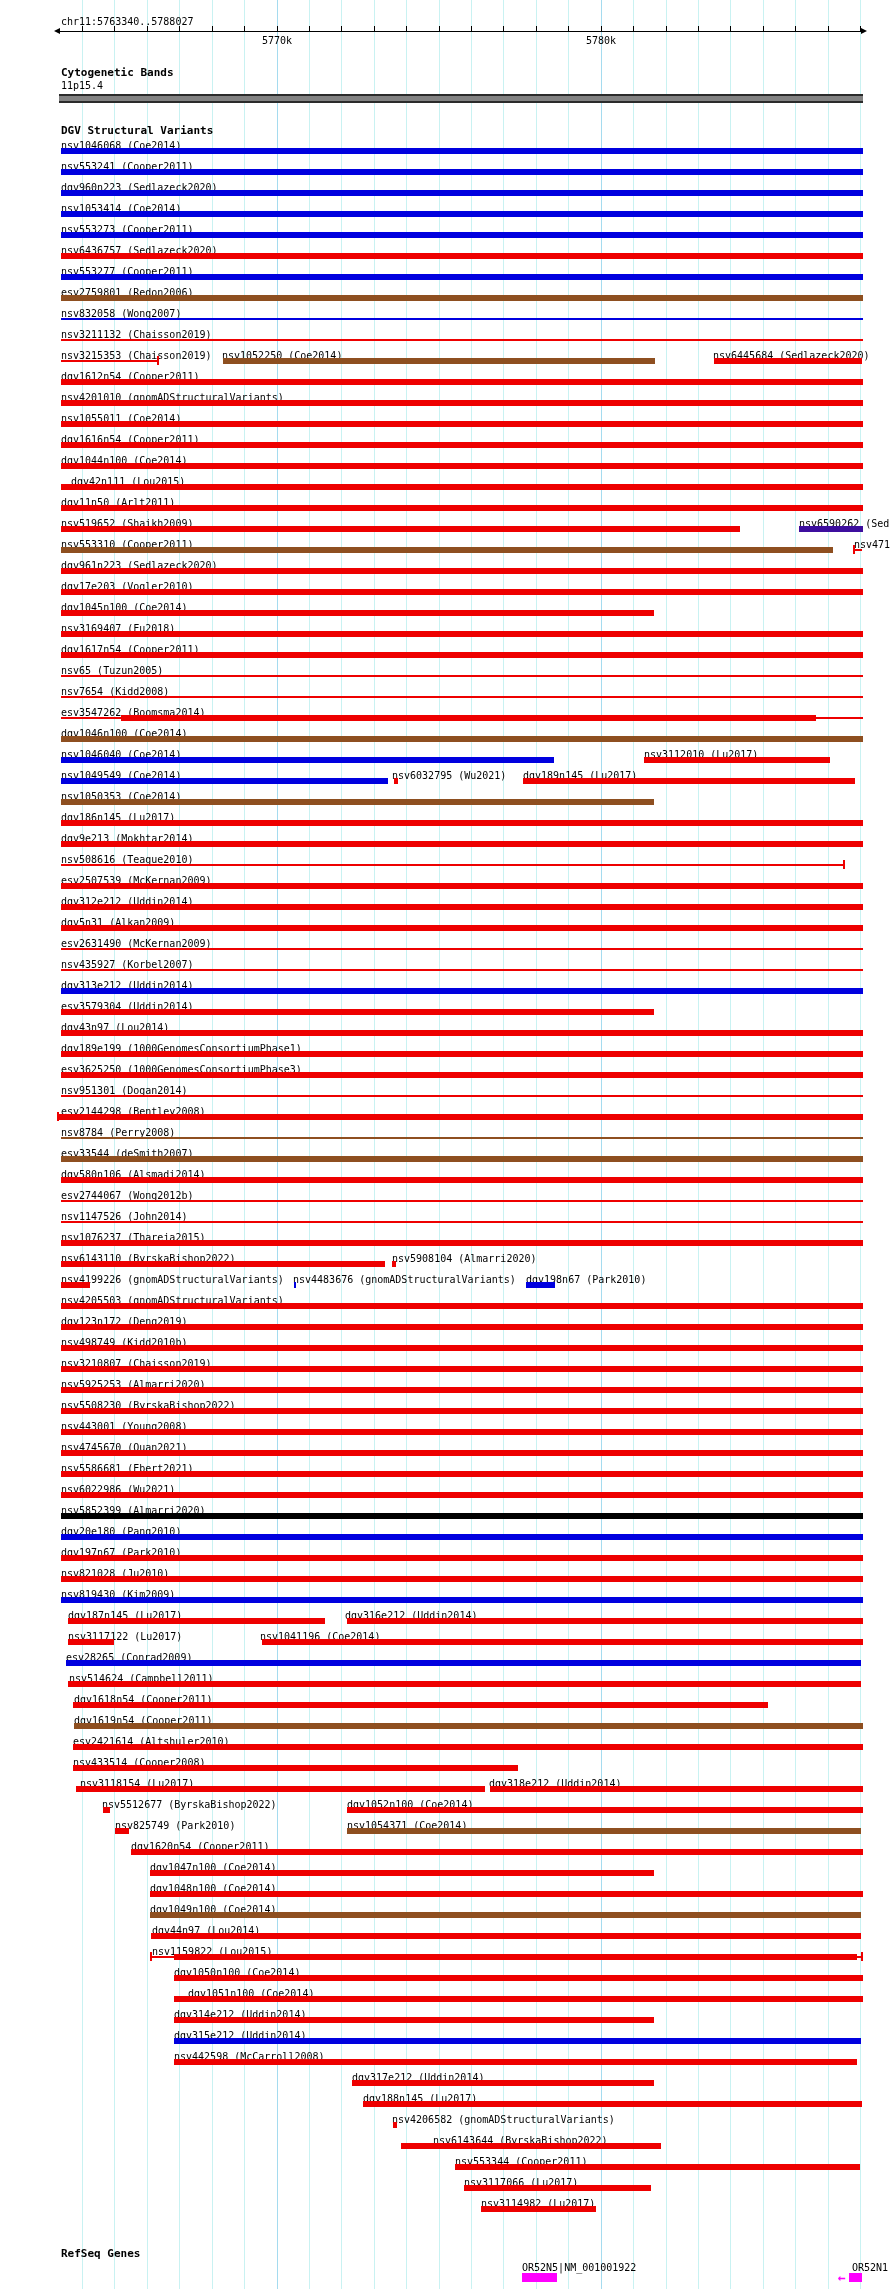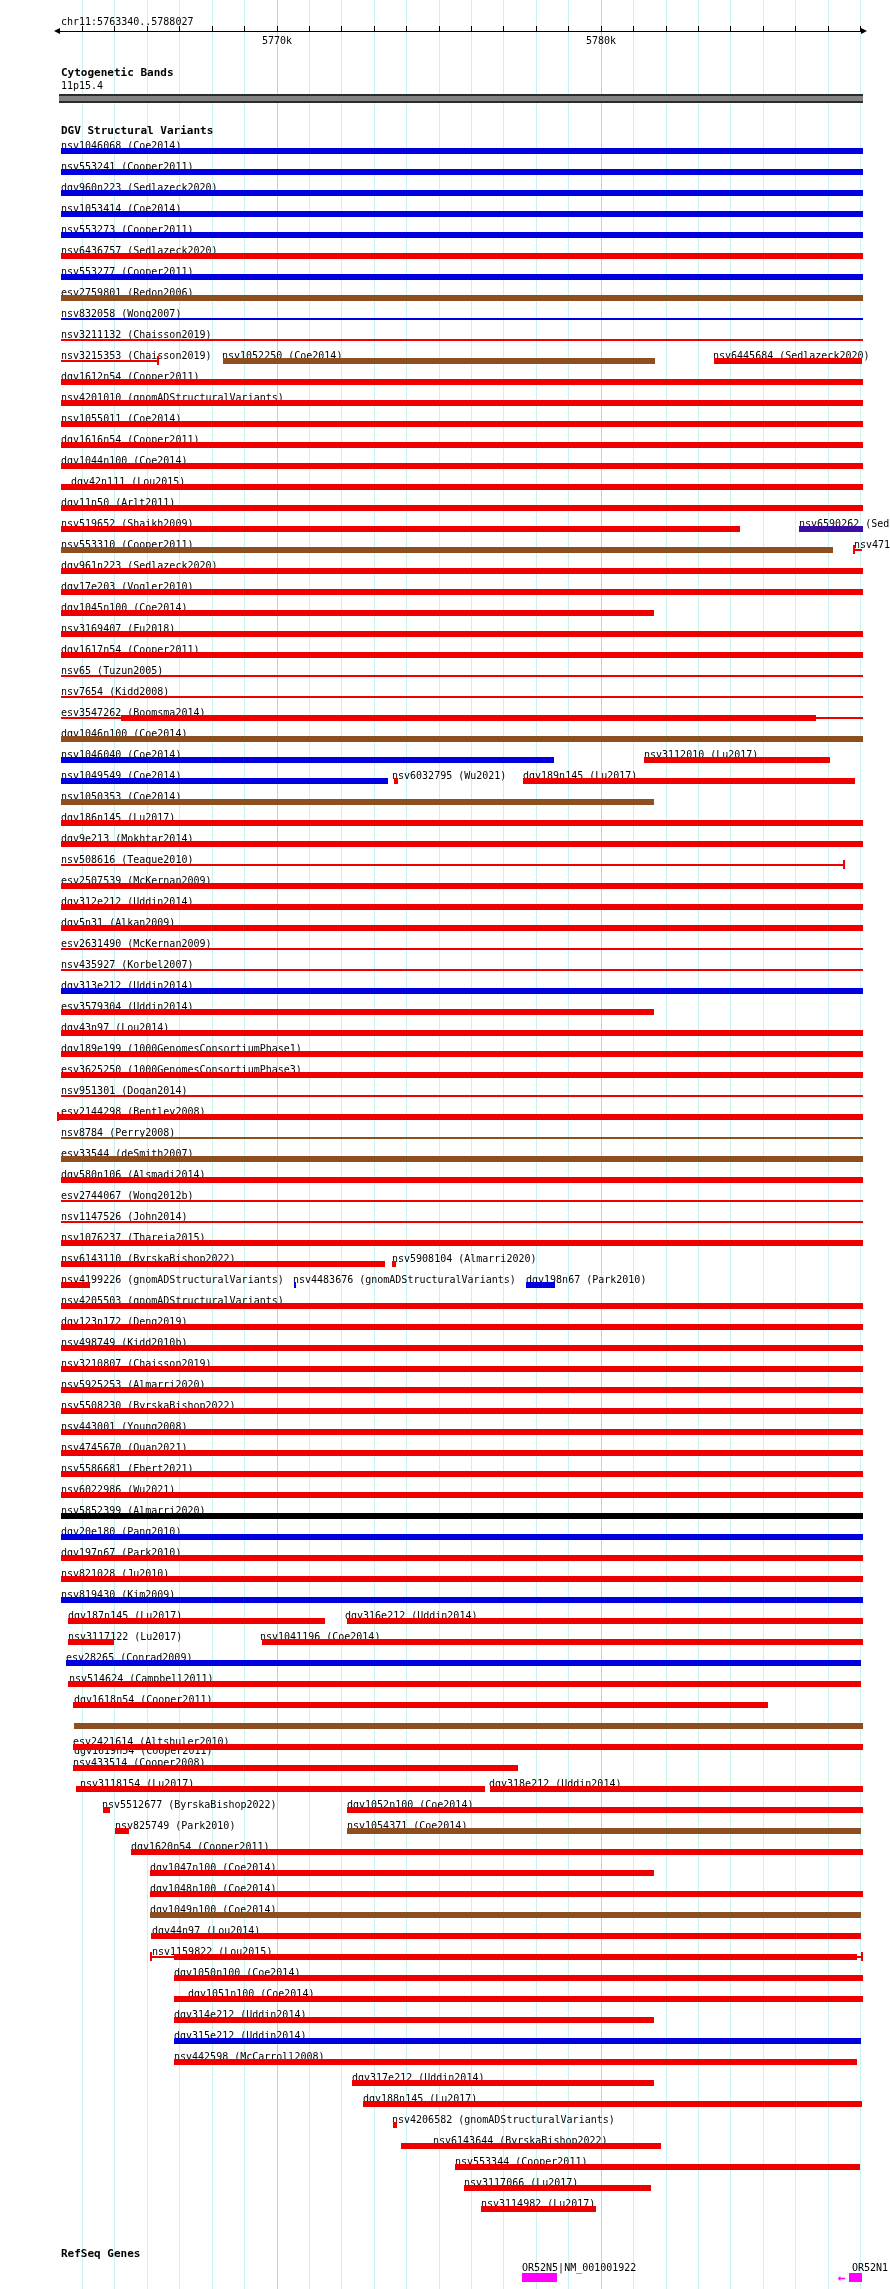--- a/index.html
+++ b/index.html
@@ -250,21 +250,21 @@
       <div class="lbl" style="left: 68px; top: 1631px;">nsv3117122 (Lu2017)</div>
       <div class="abs" style="left: 68px; top: 1639px; width: 46px; height: 6px; background: rgb(238, 0, 0);"></div>
       <div class="lbl" style="left: 260px; top: 1631px;">nsv1041196 (Coe2014)</div>
       <div class="abs" style="left: 262px; top: 1639px; width: 601px; height: 6px; background: rgb(238, 0, 0);"></div>
       <div class="lbl" style="left: 66px; top: 1652px;">esv28265 (Conrad2009)</div>
       <div class="abs" style="left: 66px; top: 1660px; width: 795px; height: 6px; background: rgb(0, 0, 223);"></div>
       <div class="lbl" style="left: 69px; top: 1673px;">nsv514624 (Campbell2011)</div>
       <div class="abs" style="left: 68px; top: 1681px; width: 793px; height: 6px; background: rgb(238, 0, 0);"></div>
       <div class="lbl" style="left: 74px; top: 1694px;">dgv1618n54 (Cooper2011)</div>
       <div class="abs" style="left: 73px; top: 1702px; width: 695px; height: 6px; background: rgb(238, 0, 0);"></div>
-      <div class="lbl" style="left: 74px; top: 1715px; margin-top: 30px;">dgv1619n54 (Cooper2011)</div>
+      <div class="lbl" style="left: 74px; top: 1715px;">dgv1619n54 (Cooper2011)</div>
       <div class="abs" style="left: 74px; top: 1723px; width: 789px; height: 6px; background: rgb(142, 79, 32);"></div>
       <div class="lbl" style="left: 73px; top: 1736px;">esv2421614 (Altshuler2010)</div>
       <div class="abs" style="left: 73px; top: 1744px; width: 790px; height: 6px; background: rgb(238, 0, 0);"></div>
       <div class="lbl" style="left: 73px; top: 1757px;">nsv433514 (Cooper2008)</div>
       <div class="abs" style="left: 73px; top: 1765px; width: 445px; height: 6px; background: rgb(238, 0, 0);"></div>
       <div class="lbl" style="left: 80px; top: 1778px;">nsv3118154 (Lu2017)</div>
       <div class="abs" style="left: 76px; top: 1786px; width: 409px; height: 6px; background: rgb(238, 0, 0);"></div>
       <div class="lbl" style="left: 489px; top: 1778px;">dgv318e212 (Uddin2014)</div>
       <div class="abs" style="left: 490px; top: 1786px; width: 373px; height: 6px; background: rgb(238, 0, 0);"></div>
       <div class="lbl" style="left: 102px; top: 1799px;">nsv5512677 (ByrskaBishop2022)</div>

